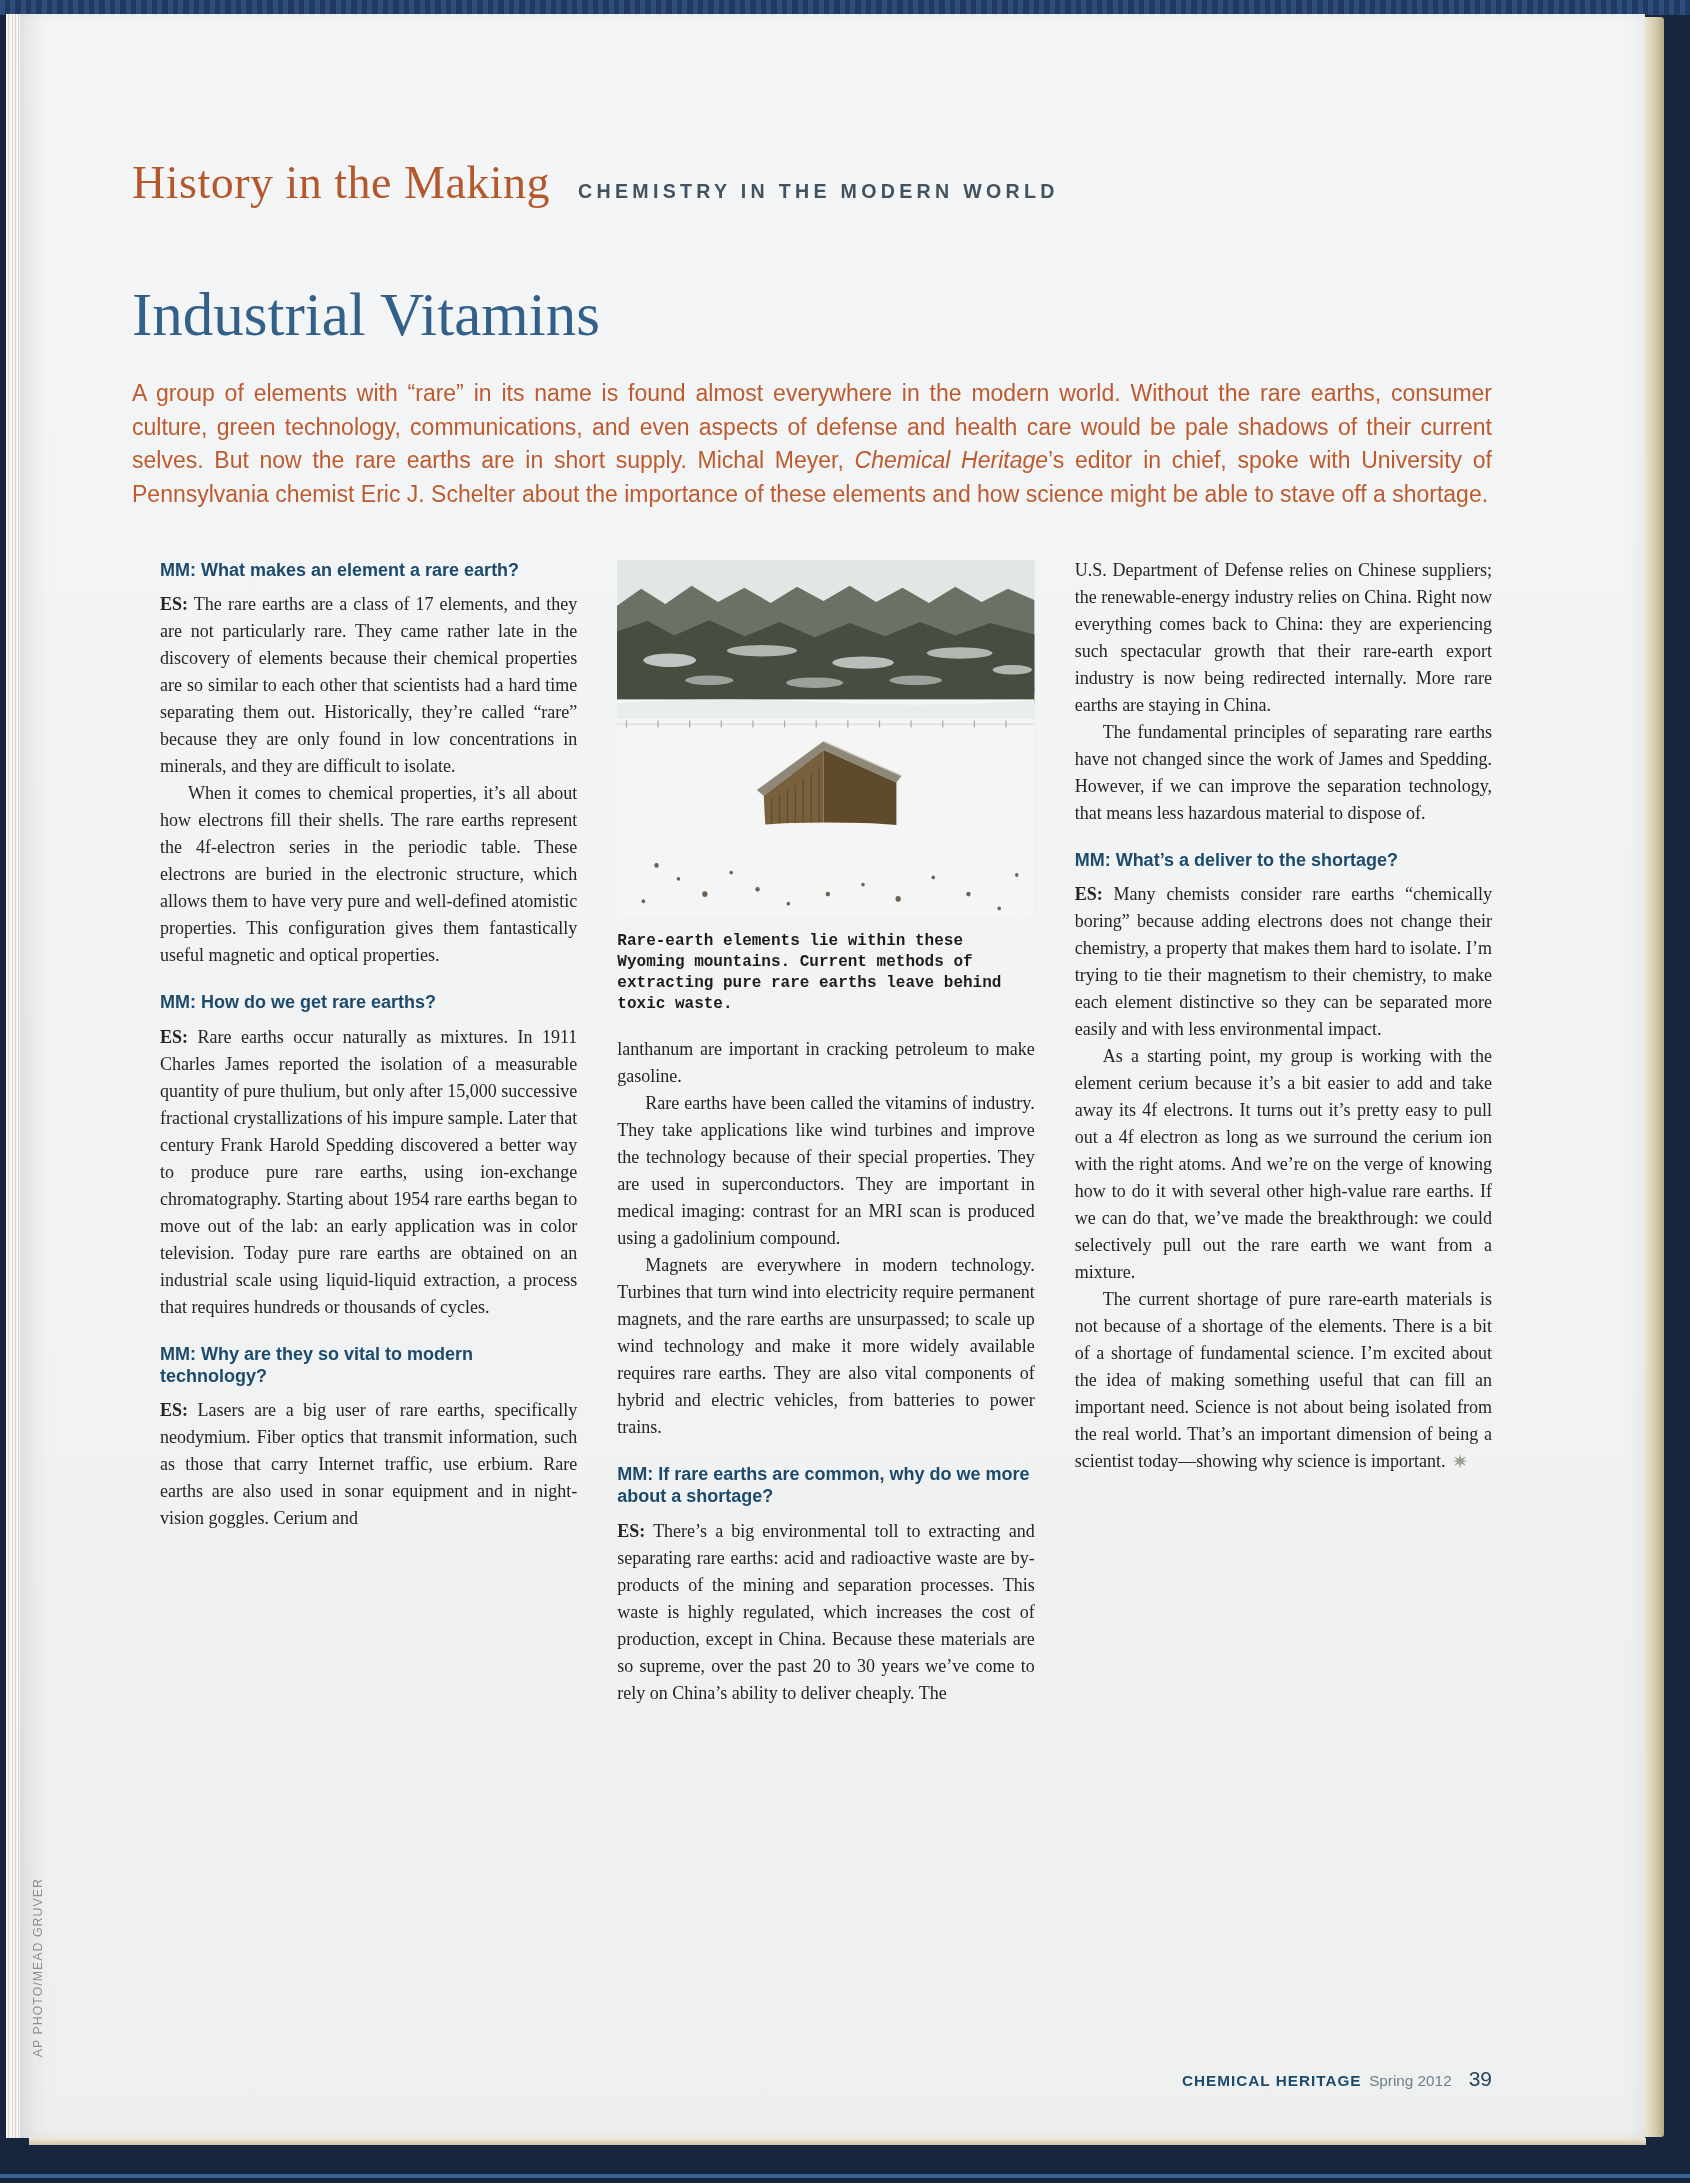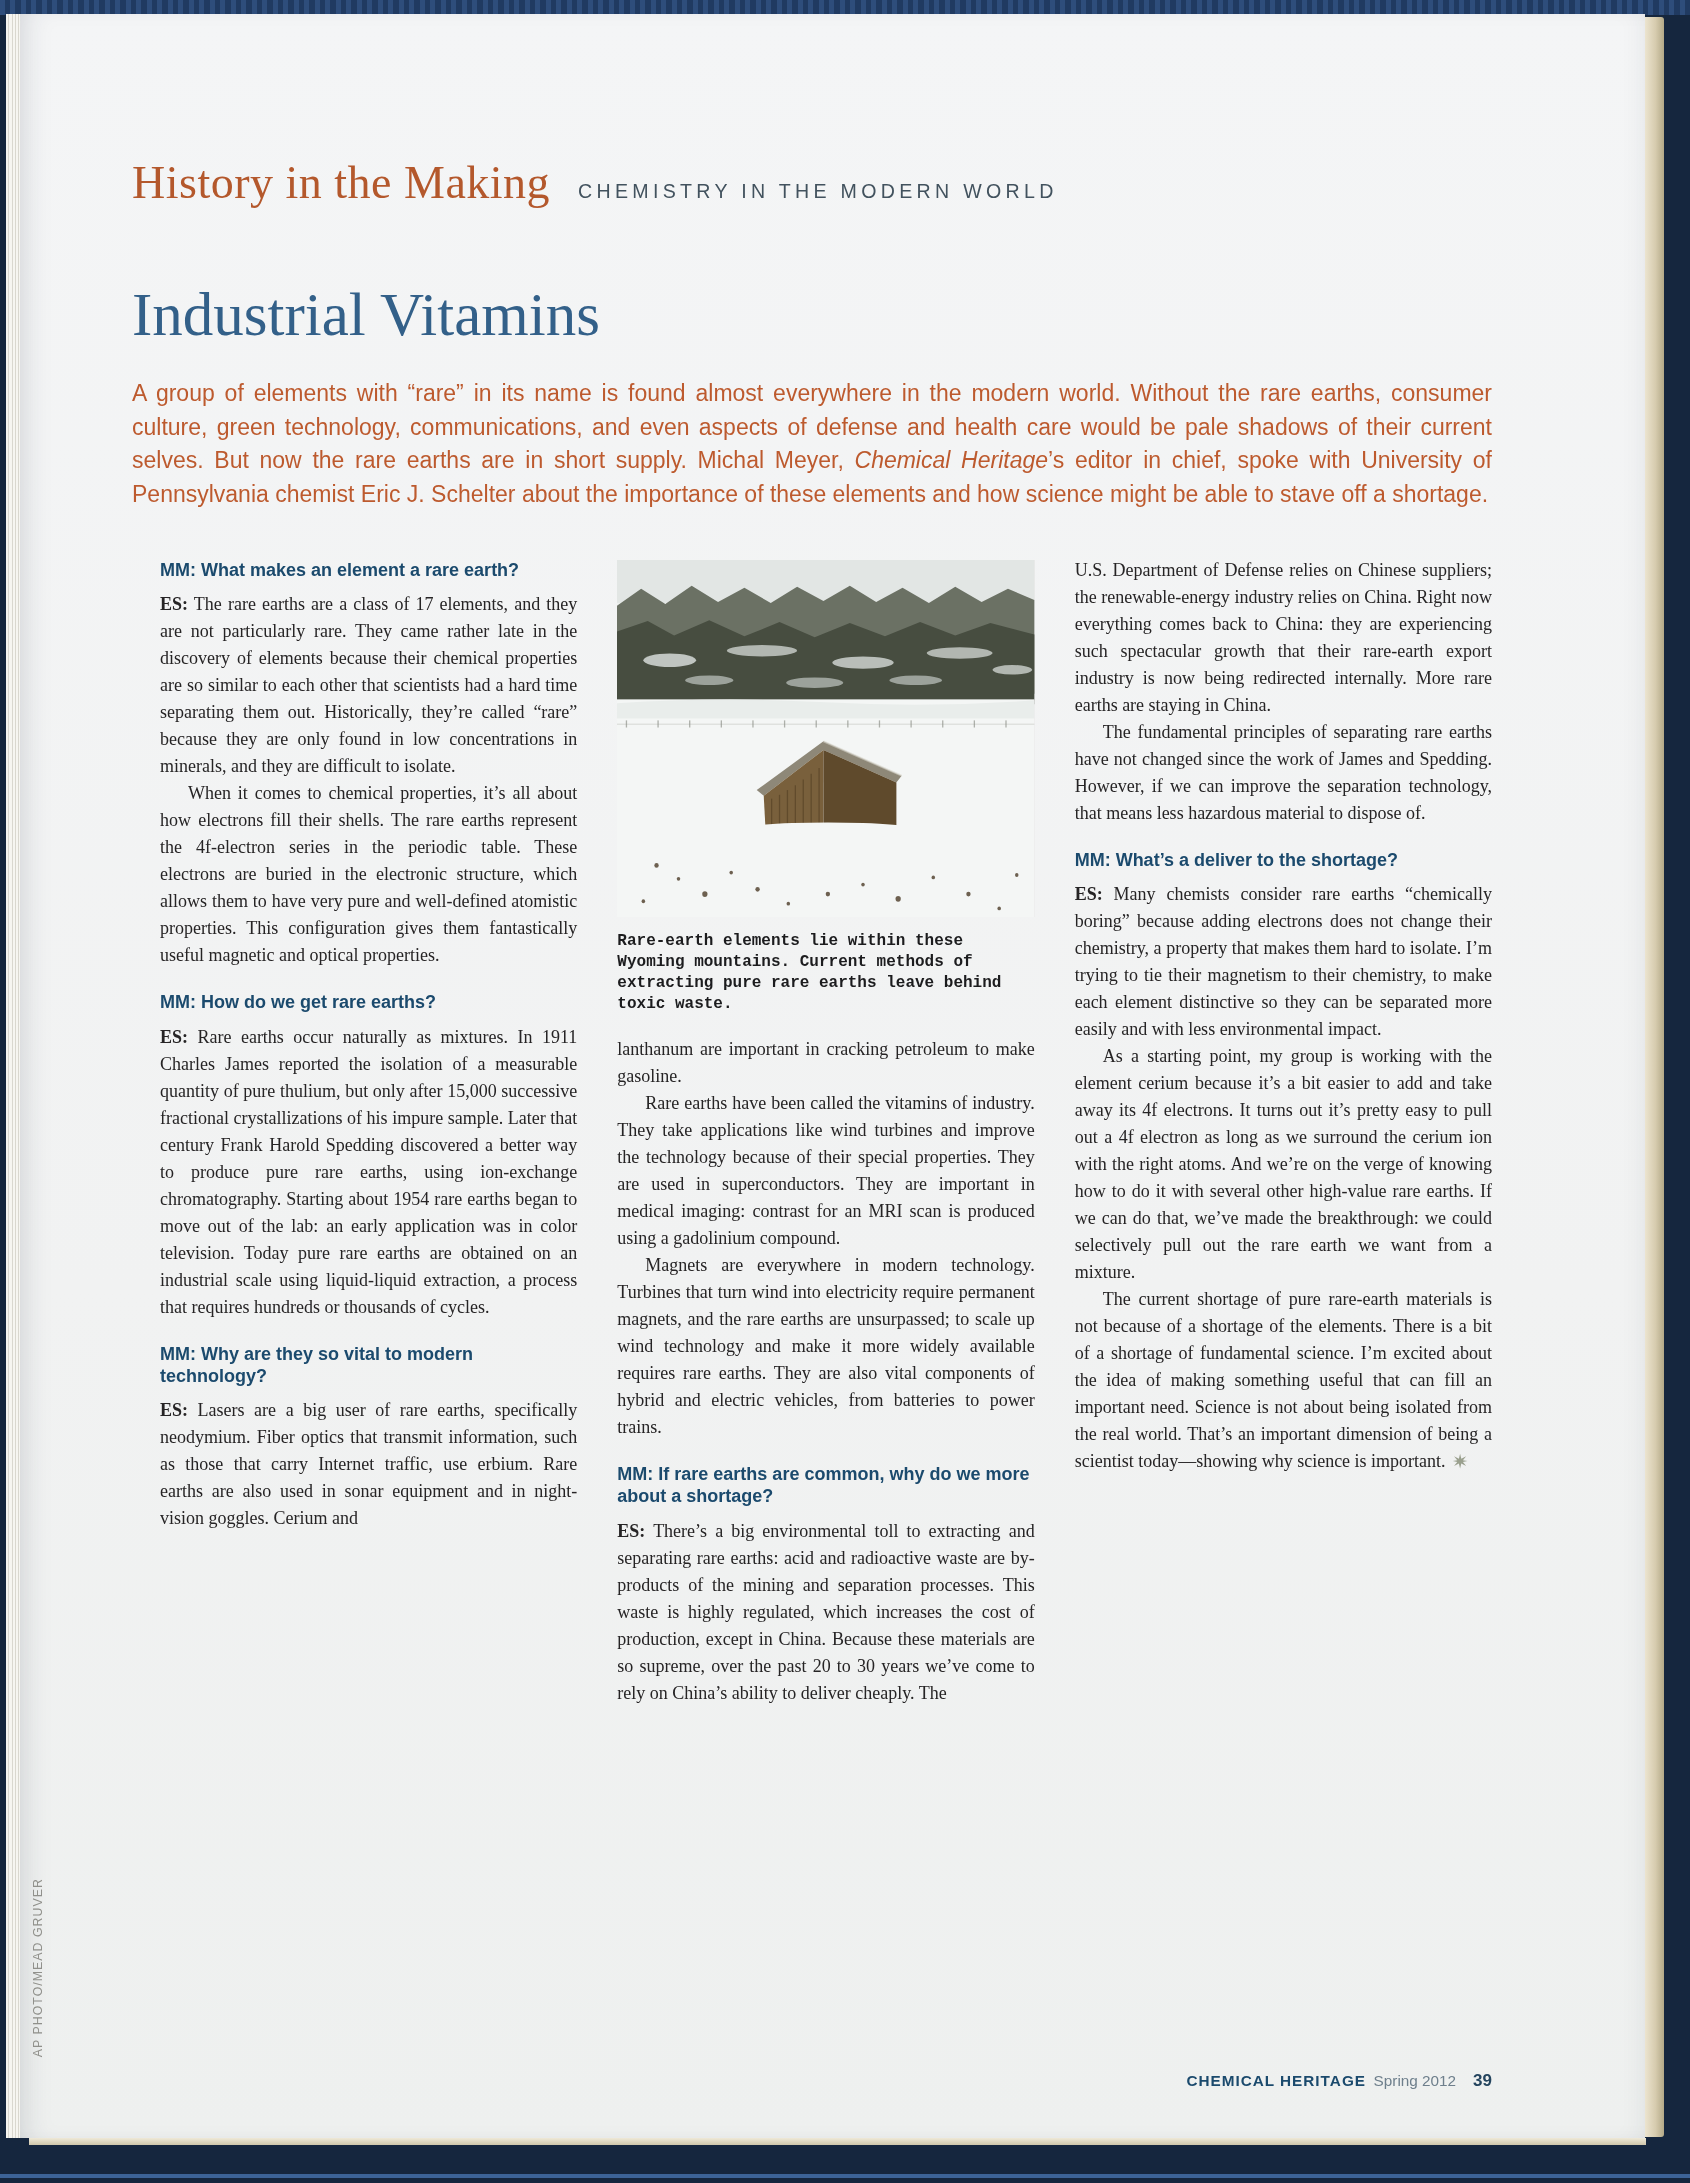--- a/index.html
+++ b/index.html
@@ -16,21 +16,21 @@
          background:linear-gradient(#efe9d8,#cfc6ab);}
   .page{position:absolute;left:20px;top:14.3px;width:1625px;height:2124px;
          background:linear-gradient(180deg,#f4f5f6 0%,#f1f2f2 60%,#eef0ef 100%);
          box-shadow:inset 19px 0 33px -21.5px rgba(30,40,60,.22), inset -14.3px 0 29px -19px rgba(30,40,60,.12);}
   .content{position:relative;padding:142px 153px 0 112px;}
 
   .kicker{display:flex;align-items:baseline;gap:28px;}
   .kicker-title{font-family:"Liberation Serif",serif;font-weight:400;font-size:46px;
          color:#b4582c;margin:0;letter-spacing:0.5px;}
   .kicker-sub{font-family:"Liberation Sans",sans-serif;font-size:19.6px;color:#42525e;
-         letter-spacing:4.3px;font-weight:400;}
+         letter-spacing:4.3px;font-weight:700;}
 
   .title{margin:71px 0 0;font-family:Liberation Serif, serif;font-weight:400;
          font-size:61px;color:#336089;letter-spacing:0;}
 
   .intro{margin:27px 0 0;font-family:"Liberation Sans",sans-serif;font-size:23px;
          line-height:1.46;color:#bd5a2e;text-align:justify;}
   .intro .it{font-style:italic;}
 
   .cols{display:flex;gap:40px;margin-top:45px;margin-left:28px;}
   .col{flex:1 1 0;font-size:18px;line-height:1.5;color:#262425;text-align:justify;
@@ -44,21 +44,21 @@
 
   figure{margin:2.9px 0 0;}
   .photo{width:100%;height:357px;display:block;background:#e7e9e8;}
   figcaption{font-family:Liberation Mono, monospace;font-weight:700;font-size:16px;
          line-height:1.32;color:#1c1c1e;margin:14.3px 0 21px;text-align:left;}
 
   .page-footer{position:absolute;right:153px;bottom:47px;display:flex;align-items:baseline;
          font-family:"Liberation Sans",sans-serif;}
   .page-footer .mag{font-weight:700;font-size:15.3px;color:#1b4a6d;letter-spacing:1px;}
   .page-footer .issue{font-size:15.3px;color:#6e7f8c;margin-left:7.6px;}
-  .page-footer .pageno{font-weight:700;font-size:17px;color:#24445e;margin-left:17px;}
+  .page-footer .pageno{font-weight:400;font-size:21px;color:#24445e;margin-left:17px;}
 
   .photo-credit{position:absolute;left:10.5px;bottom:81px;writing-mode:vertical-rl;
          transform:rotate(180deg);font-family:"Liberation Sans",sans-serif;font-size:12.4px;
          letter-spacing:1px;color:#90908b;}
 
   .endmark{display:inline-block;width:16.2px;height:16.2px;margin-left:6.7px;vertical-align:-1.9px;}
 </style>
 </head>
 <body>
 

